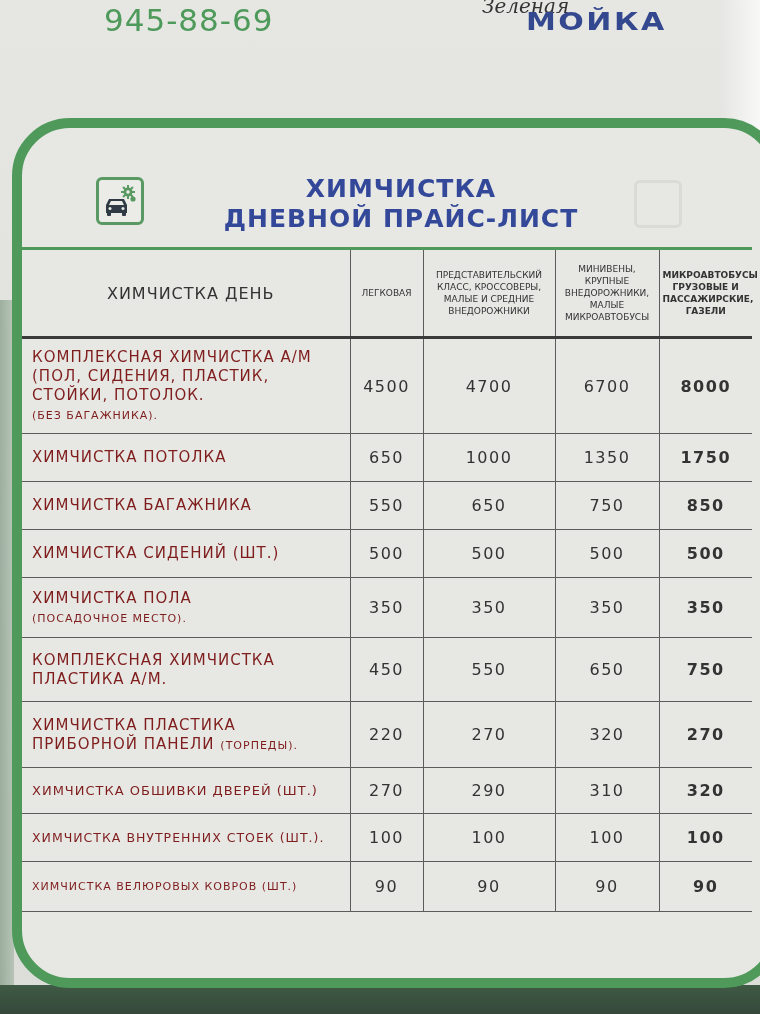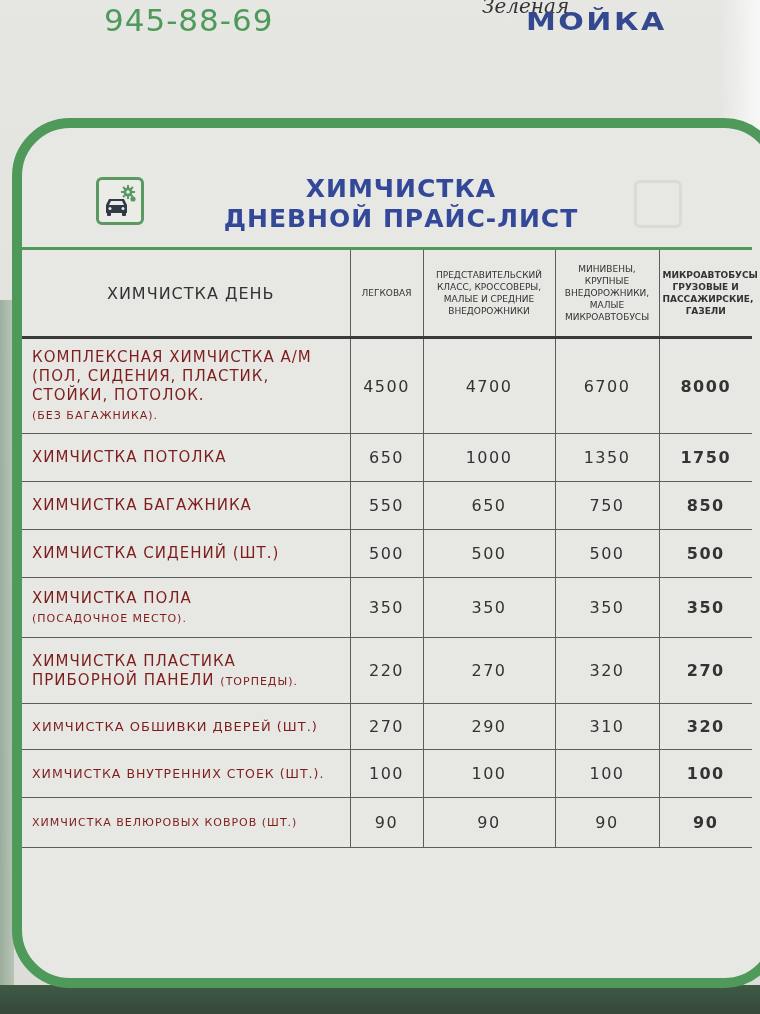--- a/index.html
+++ b/index.html
@@ -178,20 +178,27 @@
     <td class="price-cell">500</td>
     <td class="price-cell">500</td>
   </tr>
   <tr style="height:60px">
     <td class="svc"><span>Химчистка пола</span><br><span class="sub">(посадочное место).</span></td>
     <td class="price-cell">350</td>
     <td class="price-cell">350</td>
     <td class="price-cell">350</td>
     <td class="price-cell">350</td>
   </tr>
+  <tr style="height:64px">
+    <td class="svc">Комплексная химчистка пластика А/М.</td>
+    <td class="price-cell">450</td>
+    <td class="price-cell">550</td>
+    <td class="price-cell">650</td>
+    <td class="price-cell">750</td>
+  </tr>
   <tr style="height:66px">
     <td class="svc"><span>Химчистка пластика приборной панели</span> <span class="sub">(торпеды).</span></td>
     <td class="price-cell">220</td>
     <td class="price-cell">270</td>
     <td class="price-cell">320</td>
     <td class="price-cell">270</td>
   </tr>
   <tr style="height:46px">
     <td class="svc" style="font-size:13px">Химчистка обшивки дверей (шт.)</td>
     <td class="price-cell">270</td>

